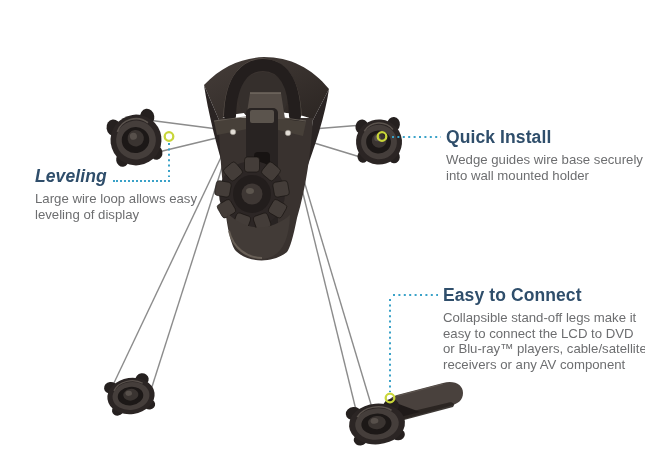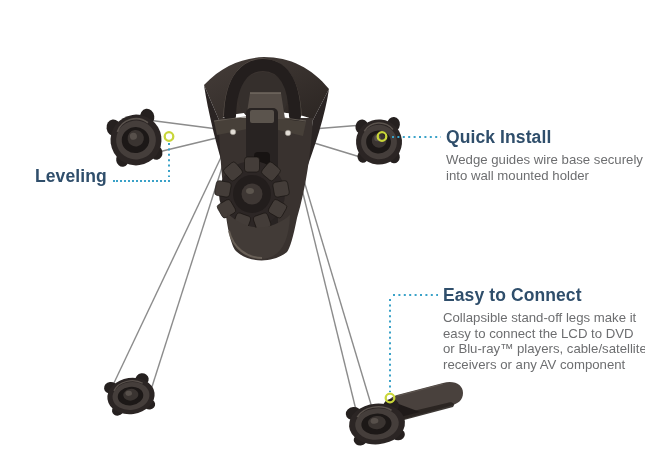--- a/index.html
+++ b/index.html
@@ -44,21 +44,21 @@
     color:var(--body-color);
     white-space:pre-line;
   }
   .leader-h{
     flex:1;
     border-bottom:2px dotted var(--leader-color);
     margin:0 0 3px 6px;
     min-width:10px;
   }
   #callout-leveling{left:35px;top:166px;width:215px;}
-  #callout-leveling .title-row{width:135px;}
+  #callout-leveling .title-row{width:135px;font-style:italic;}
   #callout-quick-install{left:446px;top:127px;width:205px;}
   #callout-easy-connect{left:443px;top:285px;width:215px;}
 </style>
 </head>
 <body>
 
 <div class="stage">
 
   <svg class="diagram-svg" width="645" height="473" viewBox="0 0 645 473">
     <defs>
@@ -158,20 +158,22 @@
       <line class="leader" x1="390" y1="299" x2="390" y2="392"></line>
       <circle class="marker-ring" cx="390" cy="398" r="4.3"></circle>
     </g>
   </svg>
 
   <div class="callout" id="callout-leveling">
     <div class="title-row">
       <h3>Leveling</h3>
       <span class="leader-h"></span>
     </div>
+    <p>Large wire loop allows easy
+leveling of display</p>
   </div>
 
   <div class="callout" id="callout-quick-install">
     <h3>Quick Install</h3>
     <p>Wedge guides wire base securely
 into wall mounted holder</p>
   </div>
 
   <div class="callout" id="callout-easy-connect">
     <h3>Easy to Connect</h3>

